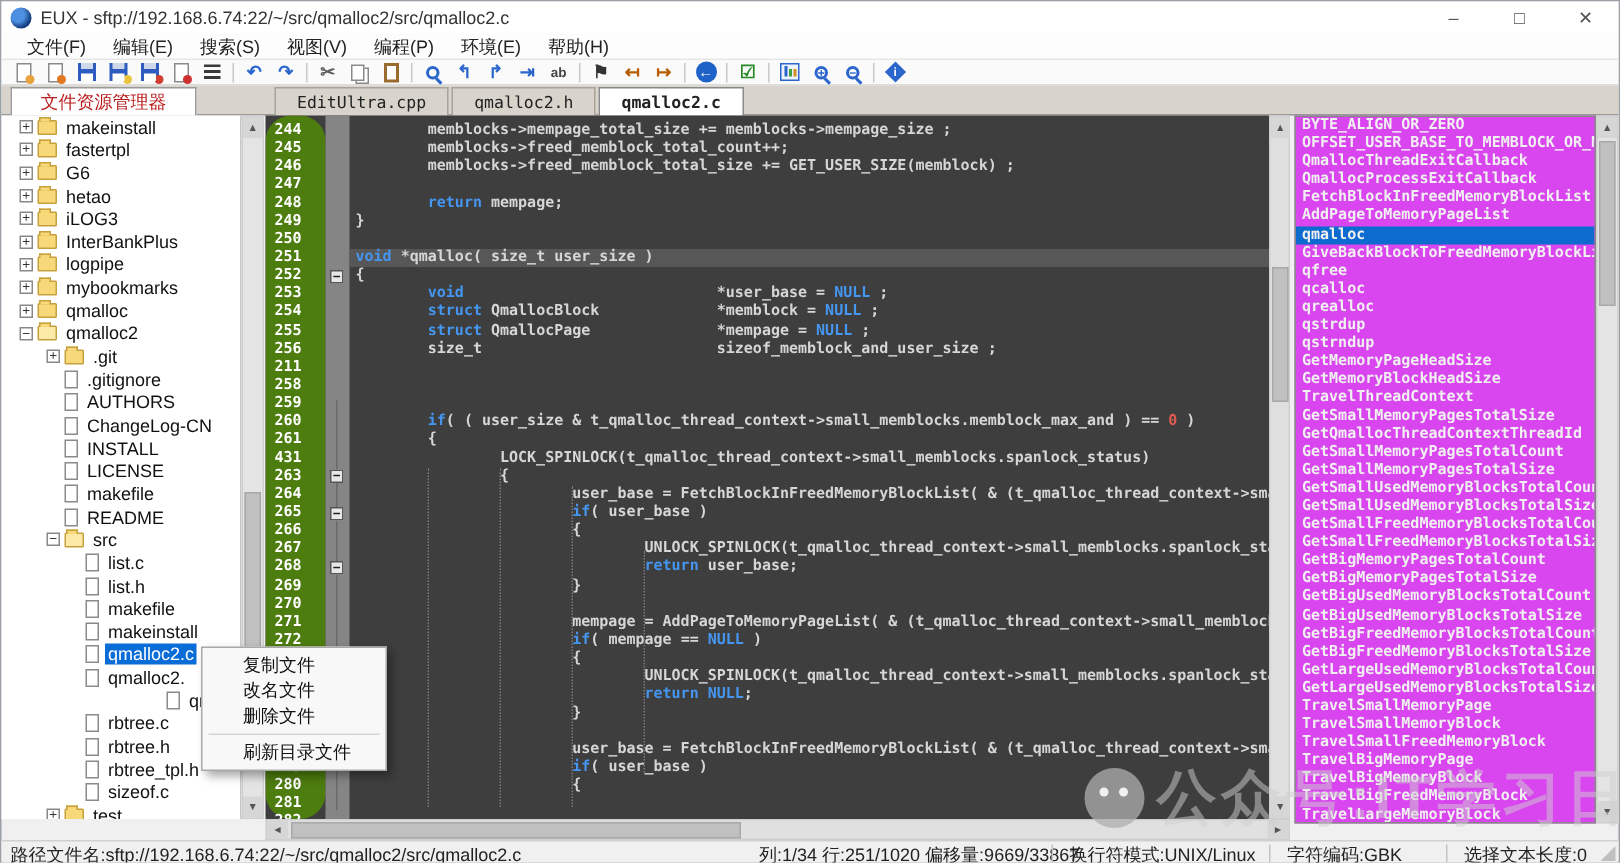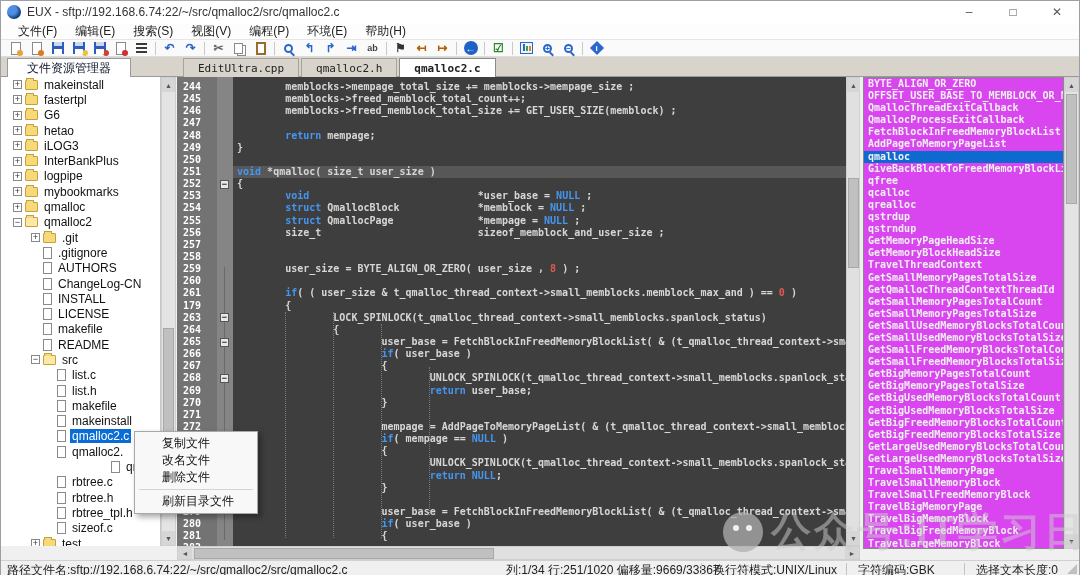--- a/index.html
+++ b/index.html
@@ -69,21 +69,21 @@
     height:7px; background:#2a66cc; }
   .ic-chart:after { content:""; position:absolute; left:5px; bottom:2px; width:2px;
     height:5px; background:#3da23d; box-shadow:3px 0 0 #d09020; }
 
   
   #tabrow { position:absolute; left:0; top:56px; width:100%; height:20px;
     background:#d8d4cc; border-bottom:1px solid #9a9a9a; }
   #explorer-tab { position:absolute; left:6px; top:1px; height:19px; width:124px;
     background:#ffffff; border:1px solid #9a9a9a; border-bottom:none;
     display:flex; align-items:center; justify-content:center; font-size:12px;
-    color:#0f172a; }
+    color:#b91c1c; }
   #editor-tabs { position:absolute; left:182px; top:1px; height:19px; display:flex; }
   .etab { height:19px; padding:0 14px; display:flex; align-items:center;
     font-family:"DejaVu Sans Mono", monospace; font-size:11px; color:#222;
     background:#d8d4cc; border:1px solid #a8a49c; border-bottom:none;
     margin-right:2px; white-space:nowrap; }
   .etab.active { background:#ffffff; border-color:#8a8a8a; font-weight:bold; }
 
   
   #explorer { position:absolute; left:0; top:76px; width:160px; height:469px;
     background:#ffffff; border-right:1px solid #c8c8c8; overflow:hidden; }
@@ -105,21 +105,21 @@
   .sb-arrow { position:absolute; left:0; width:13px; height:14px; display:flex;
     align-items:center; justify-content:center; font-size:7px; color:#555;
     background:#d6d6d6; }
   .sb-thumb { position:absolute; left:1px; width:11px; background:#c0c0c0;
     border:1px solid #a8a8a8; }
 
   
   #editor { position:absolute; left:176px; top:76px; width:669px; height:469px;
     background:#3e3e3e; overflow:hidden; }
   #gutter { position:absolute; left:0; top:0; width:40px; height:100%;
-    background:#737373; }
+    background:#4d7c0f;border-radius:17px; }
   .gnum { height:12.15px; font-family:"DejaVu Sans Mono", monospace;
     font-size:10px; font-weight:bold; color:#ffffff; padding-left:6px;
     line-height:12.15px; }
   #foldmargin { position:absolute; left:40px; top:0; width:16px; height:100%;
     background:#858585; }
   #foldline { position:absolute; left:7px; top:190px; width:1px; bottom:6px;
     background:#6a6a6a; }
   .foldbox { position:absolute; left:3px; width:9px; height:9px; background:#e8e8e8;
     border:1px solid #555; font-size:9px; line-height:7px; text-align:center;
     color:#222; font-weight:bold; }
@@ -467,26 +467,26 @@
         <div class="gnum">247</div>
         <div class="gnum">248</div>
         <div class="gnum">249</div>
         <div class="gnum">250</div>
         <div class="gnum">251</div>
         <div class="gnum">252</div>
         <div class="gnum">253</div>
         <div class="gnum">254</div>
         <div class="gnum">255</div>
         <div class="gnum">256</div>
-        <div class="gnum">257</div>
+        <div class="gnum">211</div>
         <div class="gnum">258</div>
         <div class="gnum">259</div>
         <div class="gnum">260</div>
         <div class="gnum">261</div>
-        <div class="gnum">179</div>
+        <div class="gnum">431</div>
         <div class="gnum">263</div>
         <div class="gnum">264</div>
         <div class="gnum">265</div>
         <div class="gnum">266</div>
         <div class="gnum">267</div>
         <div class="gnum">268</div>
         <div class="gnum">269</div>
         <div class="gnum">270</div>
         <div class="gnum">271</div>
         <div class="gnum">272</div>
@@ -517,21 +517,20 @@
         <div class="cline"><span class="sd"></span><span class="sd">}</span></div>
         <div class="cline"><span class="sd"></span></div>
         <div class="cline cur"><span class="sd"></span><span class="sk">void</span><span class="sd"> *qmalloc( size_t user_size )</span></div>
         <div class="cline"><span class="sd"></span><span class="sd">{</span></div>
         <div class="cline"><span class="sd">        </span><span class="sk">void</span><span class="sd">                            *user_base = </span><span class="sk">NULL</span><span class="sd"> ;</span></div>
         <div class="cline"><span class="sd">        </span><span class="sk">struct</span><span class="sd"> QmallocBlock             *memblock = </span><span class="sk">NULL</span><span class="sd"> ;</span></div>
         <div class="cline"><span class="sd">        </span><span class="sk">struct</span><span class="sd"> QmallocPage              *mempage = </span><span class="sk">NULL</span><span class="sd"> ;</span></div>
         <div class="cline"><span class="sd">        </span><span class="sd">size_t                          sizeof_memblock_and_user_size ;</span></div>
         <div class="cline"><span class="sd"></span></div>
         <div class="cline"><span class="sd"></span></div>
-        <div class="cline"><span class="sd">        </span><span class="sd">user_size = BYTE_ALIGN_OR_ZERO( user_size , </span><span class="sn">8</span><span class="sd"> ) ;</span></div>
         <div class="cline"><span class="sd"></span></div>
         <div class="cline"><span class="sd">        </span><span class="sk">if</span><span class="sd">( ( user_size &amp; t_qmalloc_thread_context-&gt;small_memblocks.memblock_max_and ) == </span><span class="sn">0</span><span class="sd"> )</span></div>
         <div class="cline"><span class="sd">        </span><span class="sd">{</span></div>
         <div class="cline"><span class="sd">                </span><span class="sd">LOCK_SPINLOCK(t_qmalloc_thread_context-&gt;small_memblocks.spanlock_status)</span></div>
         <div class="cline"><span class="sd">                </span><span class="sd">{</span></div>
         <div class="cline"><span class="sd">                        </span><span class="sd">user_base = FetchBlockInFreedMemoryBlockList( &amp; (t_qmalloc_thread_context-&gt;small_memblocks</span></div>
         <div class="cline"><span class="sd">                        </span><span class="sk">if</span><span class="sd">( user_base )</span></div>
         <div class="cline"><span class="sd">                        </span><span class="sd">{</span></div>
         <div class="cline"><span class="sd">                                </span><span class="sd">UNLOCK_SPINLOCK(t_qmalloc_thread_context-&gt;small_memblocks.spanlock_statu</span></div>
         <div class="cline"><span class="sd">                                </span><span class="sk">return</span><span class="sd"> user_base;</span></div>

